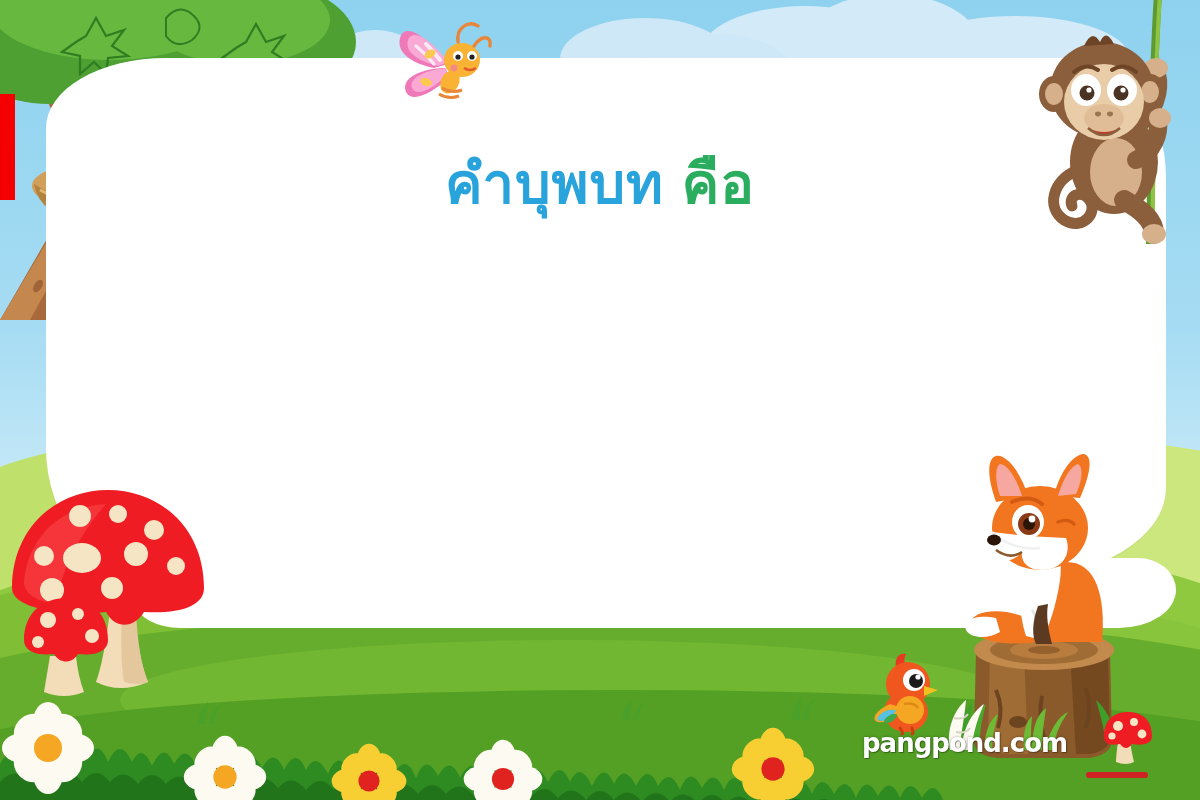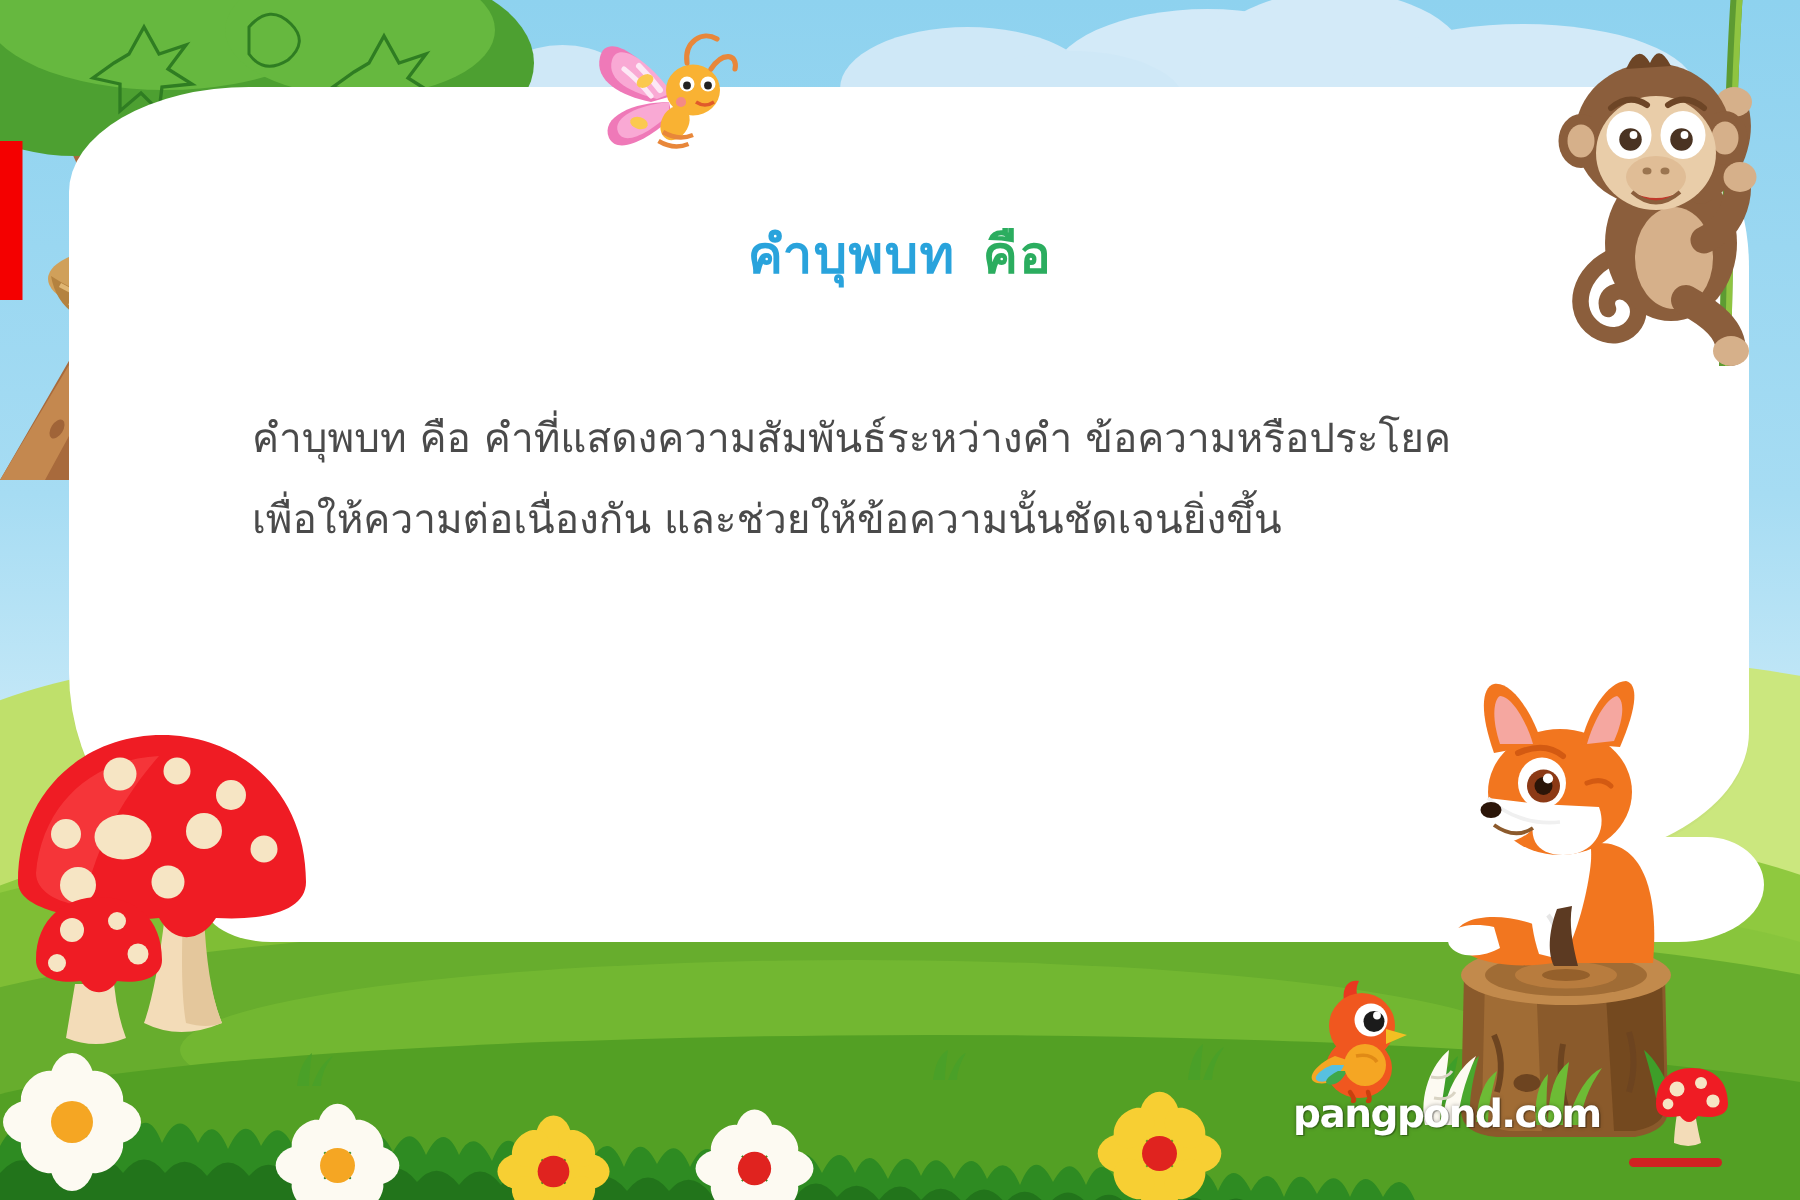--- a/index.html
+++ b/index.html
@@ -41,21 +41,21 @@
      border-radius:0 0 60px 60px/0 0 40px 40px;}
   .panel-bot-fill{position:absolute;left:90px;top:500px;width:1040px;height:70px;background:#fff;
      border-radius:40px 60px 90px 70px/30px 50px 60px 40px;}
 
   
   .red-tab{position:absolute;left:0;top:94px;width:15px;height:106px;background:#f40000;}
 
   
   .title{
     position:absolute;left:0;top:150px;width:1200px;text-align:center;
-    font-size:35px;font-weight:bold;letter-spacing:1px;line-height:1.2;
+    font-size:56px;font-weight:bold;letter-spacing:1px;line-height:1.2;
   }
   .title .t-blue{color:#29a3dc;}
   .title .t-green{color:#2bad5f;margin-left:18px;}
   .body-text{
     position:absolute;left:168px;top:266px;width:920px;
     color:#4a4a4a;font-size:27px;line-height:54px;
   }
   .body-text .ln{display:block;white-space:nowrap;}
 
   
@@ -437,21 +437,17 @@
       <path d="M14,28 q10,2 14,-4" stroke="#d9d4c4" stroke-width="2" fill="none"></path>
       <path d="M16,42 q10,2 14,-4" stroke="#d9d4c4" stroke-width="2" fill="none"></path>
       <path d="M44,58 q2,-26 14,-34 q-6,22 -6,34 Z" fill="#6dbb35"></path>
     </svg>
   </div>
 
   <div class="title">
     <span class="t-blue">คำบุพบท</span><span class="t-green">คือ</span>
   </div>
 
-  <div class="body-text">
-    <span class="ln">คำบุพบท คือ คำที่แสดงความสัมพันธ์ระหว่างคำ ข้อความหรือประโยค</span>
-    <span class="ln">เพื่อให้ความต่อเนื่องกัน และช่วยให้ข้อความนั้นชัดเจนยิ่งขึ้น</span>
-  </div>
 
   <div class="watermark">pangpond.com</div>
   <div class="wm-underline"></div>
 
 </div>
 
 </body></html>

